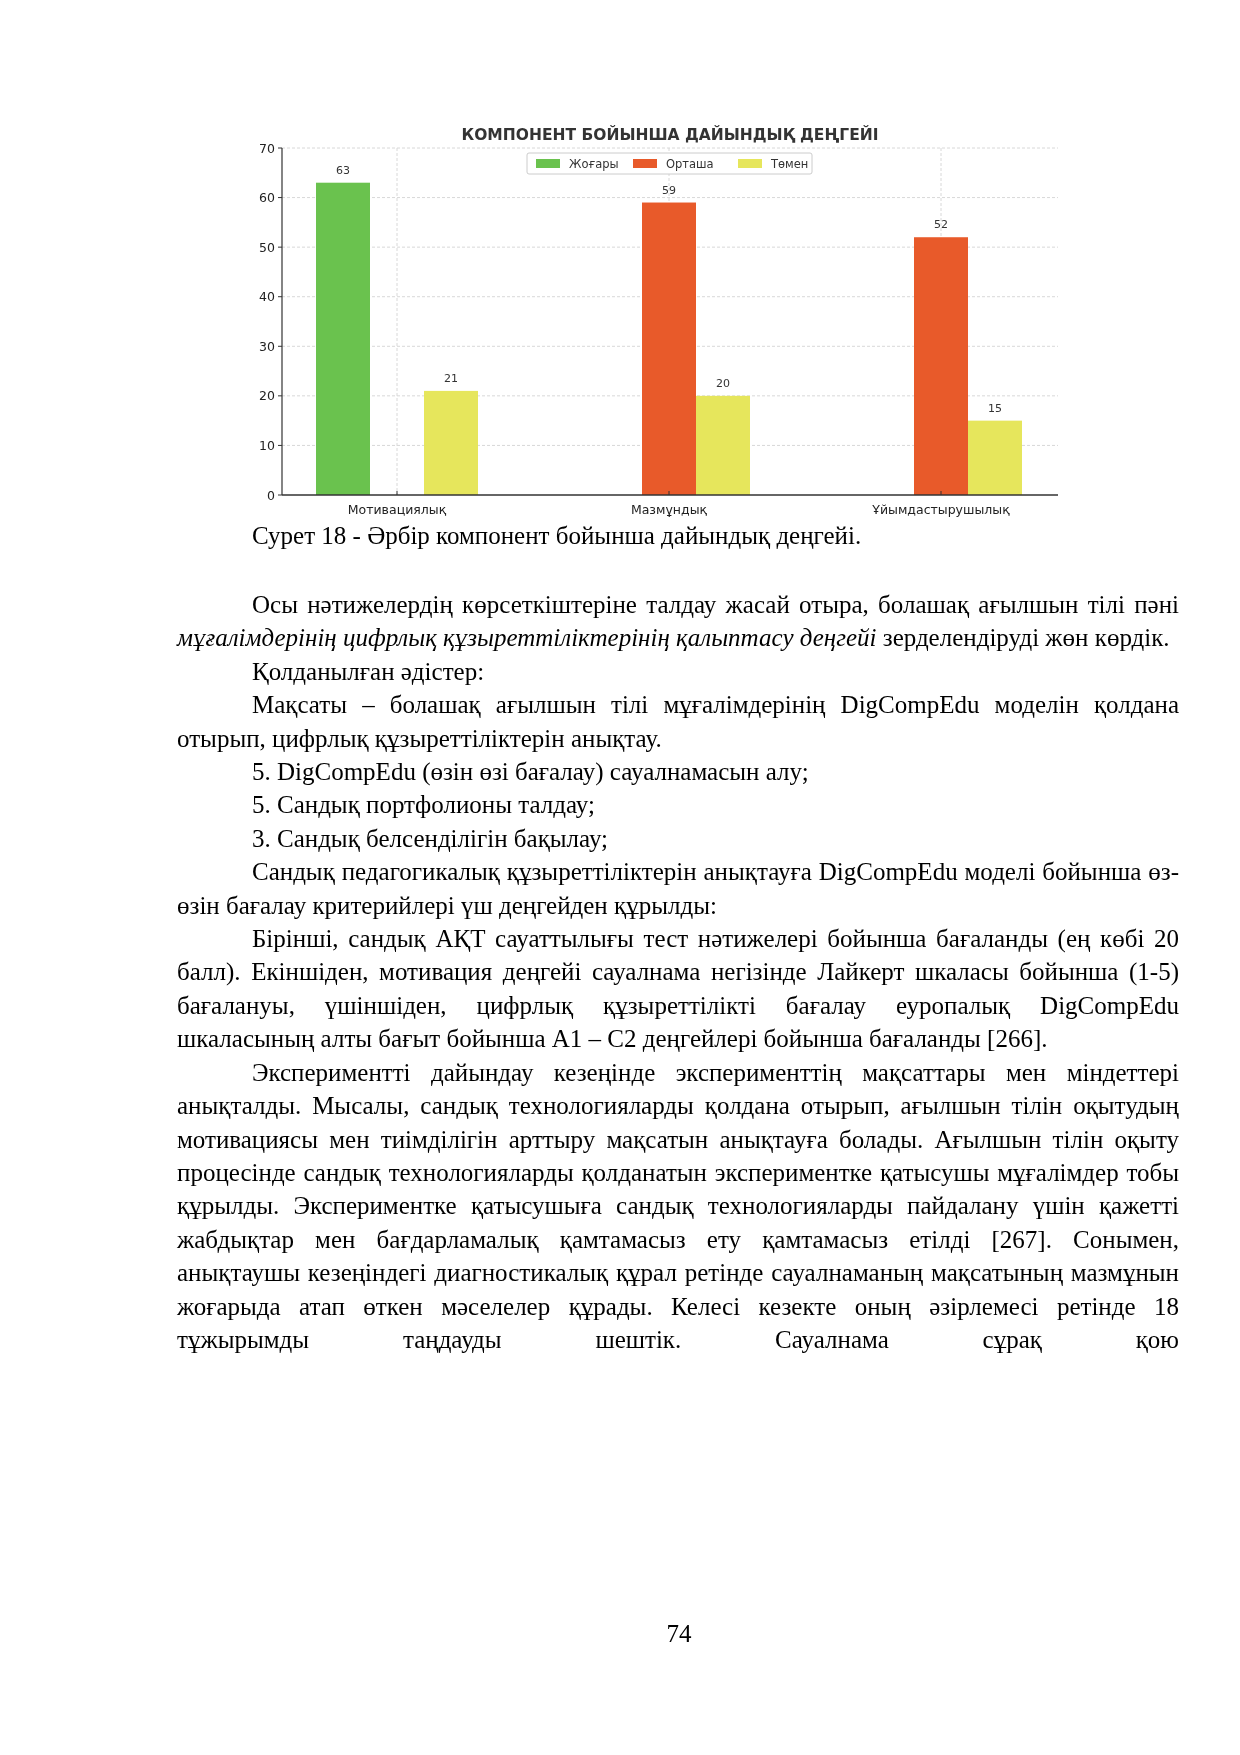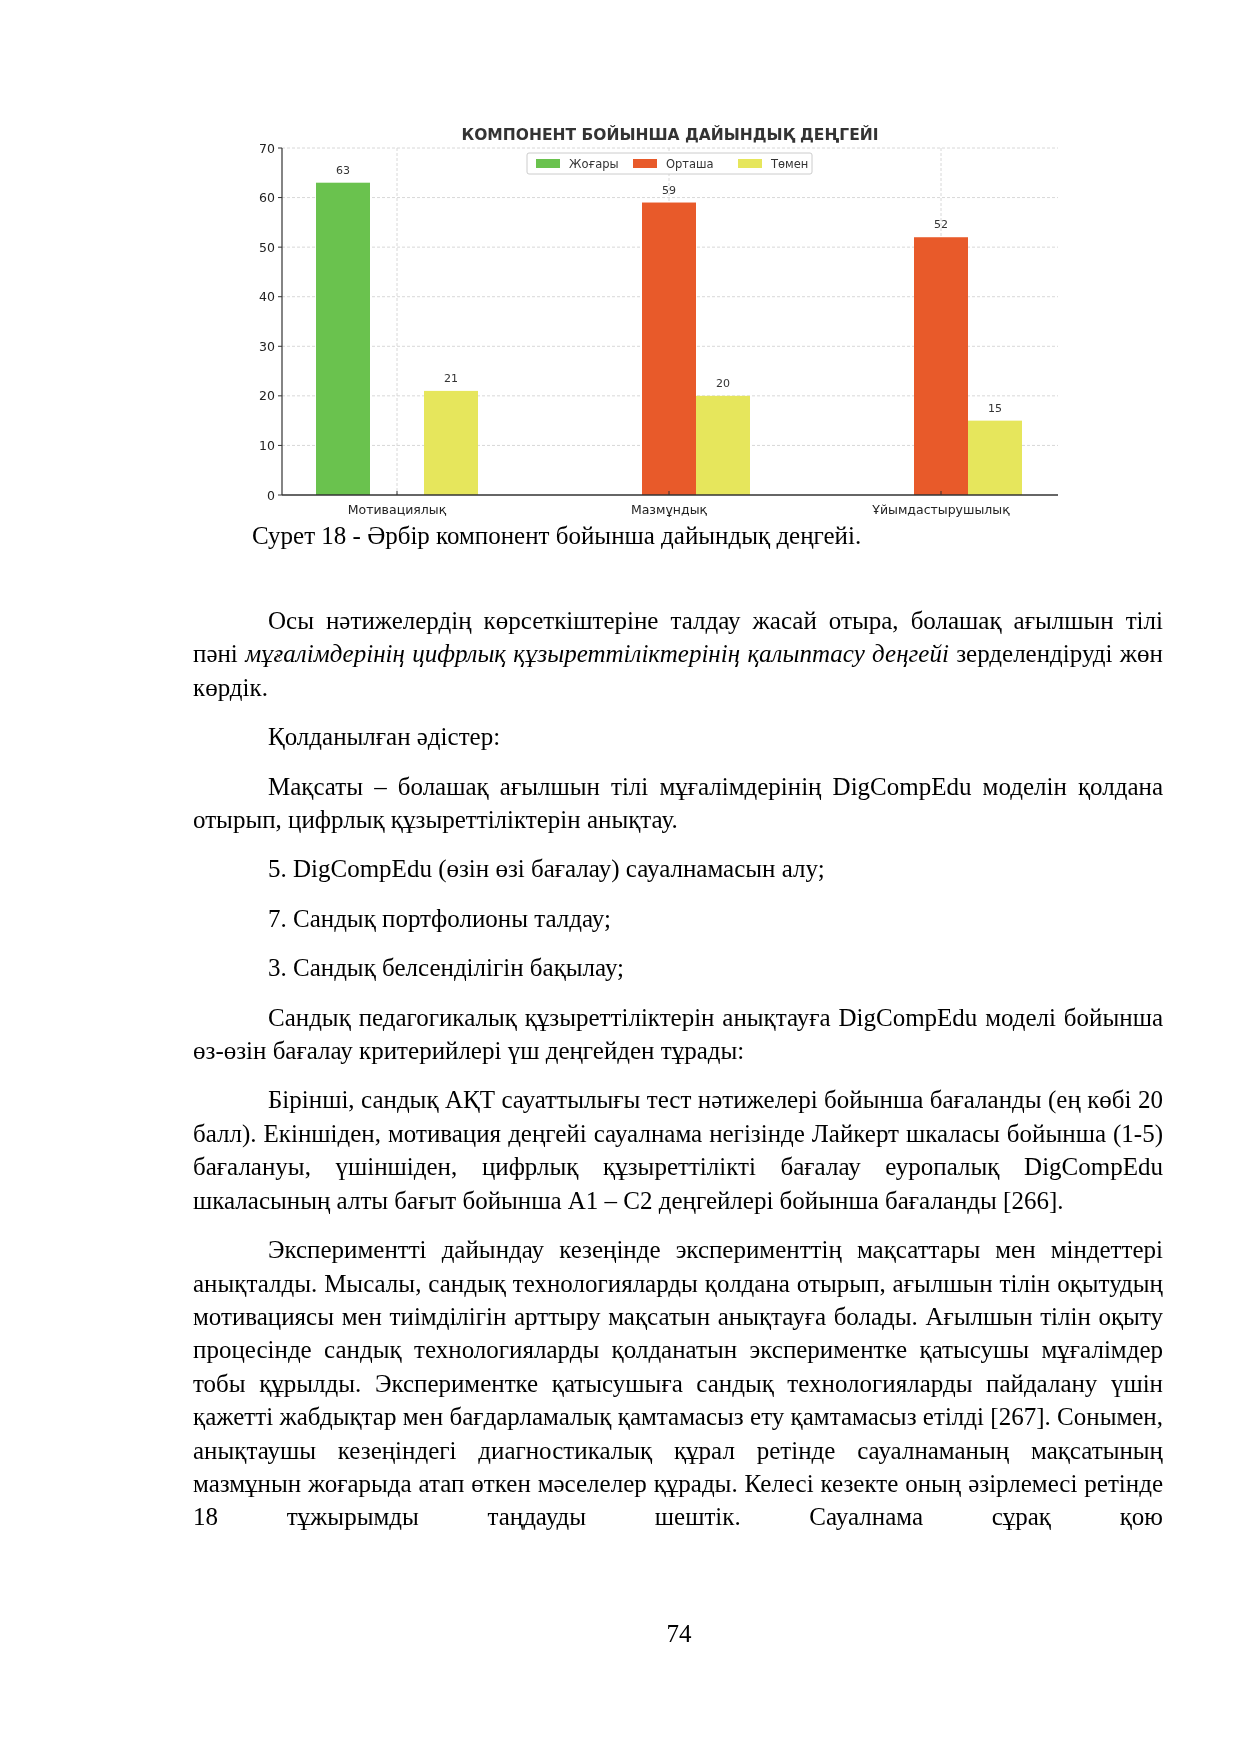--- a/index.html
+++ b/index.html
@@ -1,20 +1,20 @@
 <!DOCTYPE html>
 <html><head>
 <meta charset="utf-8">
 <style>
   html, body { margin:0; padding:0; background:#ffffff; }
   body { width:1240px; height:1755px; position:relative; overflow:hidden; }
   #chart { position:absolute; left:0; top:0; }
   .caption { position:absolute; left:252px; top:522px; font-family:"Liberation Serif", serif; font-size:25px; color:#000; white-space:nowrap;text-align:center; }
   .body-text { position:absolute; left:177px; top:588px; width:1002px; font-family:"Liberation Serif", serif; font-size:25px; line-height:33.4px; color:#000; }
-  .p { margin:16px; text-align:justify; text-align-last:left; }
+  .p { margin:0; text-align:justify; text-align-last:left; }
   .p.indent { text-indent:75px; }
   .p.list { padding-left:75px; text-indent:0; }
   .p.just-full { text-align-last:justify; }
   em { font-style:italic; }
   .page-num { position:absolute; left:0; width:1358px; top:1620px; text-align:center; font-family:"Liberation Serif", serif; font-size:25px; color:#000; }
   svg text { font-family:"DejaVu Sans", sans-serif; }
 </style>
 </head>
 <body>
 
@@ -85,20 +85,20 @@
     </g>
 </svg>
 
 <div class="caption">Сурет 18 -  Әрбір компонент бойынша дайындық деңгейі.</div>
 
 <div class="body-text">
   <p class="p indent"><span>Осы нәтижелердің көрсеткіштеріне талдау жасай отыра, болашақ ағылшын тілі пәні </span><em>мұғалімдерінің цифрлық құзыреттіліктерінің қалыптасу деңгейі</em><span> зерделендіруді жөн көрдік.</span></p>
   <p class="p indent"><span>Қолданылған әдістер:</span></p>
   <p class="p indent"><span>Мақсаты – болашақ ағылшын тілі мұғалімдерінің DigCompEdu моделін қолдана отырып,  цифрлық құзыреттіліктерін анықтау.</span></p>
   <p class="p list">5.  DigCompEdu (өзін өзі бағалау) сауалнамасын алу;</p>
-  <p class="p list">7.  Сандық портфолионы талдау;</p>
+  <p class="p list">5.  Сандық портфолионы талдау;</p>
   <p class="p list">3.  Сандық белсенділігін бақылау;</p>
-  <p class="p indent">Сандық педагогикалық құзыреттіліктерін анықтауға DigCompEdu моделі бойынша өз-өзін бағалау критерийлері үш деңгейден тұрады:</p>
+  <p class="p indent">Сандық педагогикалық құзыреттіліктерін анықтауға DigCompEdu моделі бойынша өз-өзін бағалау критерийлері үш деңгейден құрылды:</p>
   <p class="p indent"> Бірінші, сандық АҚТ сауаттылығы тест нәтижелері бойынша бағаланды (ең көбі 20 балл). Екіншіден, мотивация деңгейі сауалнама негізінде Лайкерт шкаласы бойынша (1-5) бағалануы, үшіншіден, цифрлық құзыреттілікті бағалау еуропалық DigCompEdu шкаласының алты бағыт бойынша  А1 – С2 деңгейлері бойынша бағаланды [266].</p>
   <p class="p indent just-full">Экспериментті дайындау кезеңінде эксперименттің мақсаттары мен міндеттері анықталды. Мысалы, сандық технологияларды қолдана отырып, ағылшын тілін оқытудың мотивациясы мен тиімділігін арттыру мақсатын анықтауға болады. Ағылшын тілін оқыту процесінде сандық технологияларды қолданатын экспериментке қатысушы мұғалімдер тобы құрылды. Экспериментке қатысушыға сандық технологияларды пайдалану үшін қажетті жабдықтар мен бағдарламалық қамтамасыз ету қамтамасыз етілді [267]. Сонымен, анықтаушы кезеңіндегі диагностикалық құрал ретінде сауалнаманың мақсатының мазмұнын жоғарыда атап өткен мәселелер құрады. Келесі кезекте оның әзірлемесі ретінде 18 тұжырымды таңдауды шештік. Сауалнама сұрақ қою</p>
 </div>
 
 <div class="page-num">74</div>
 
 </body></html>

